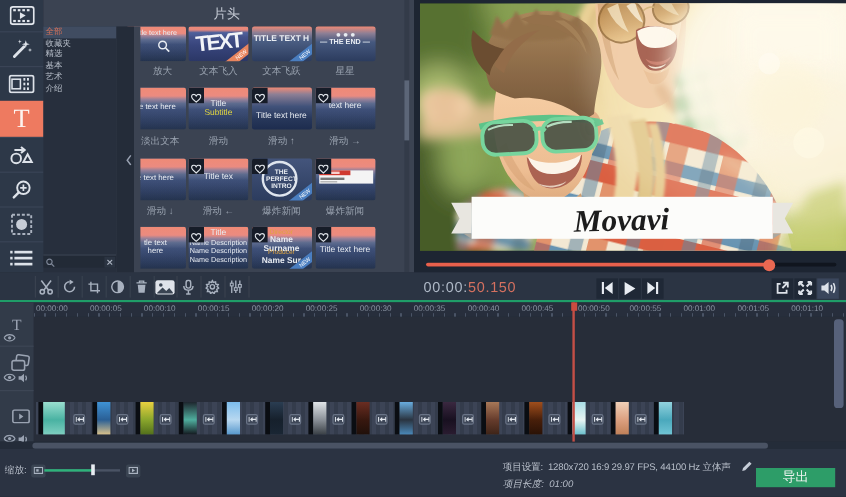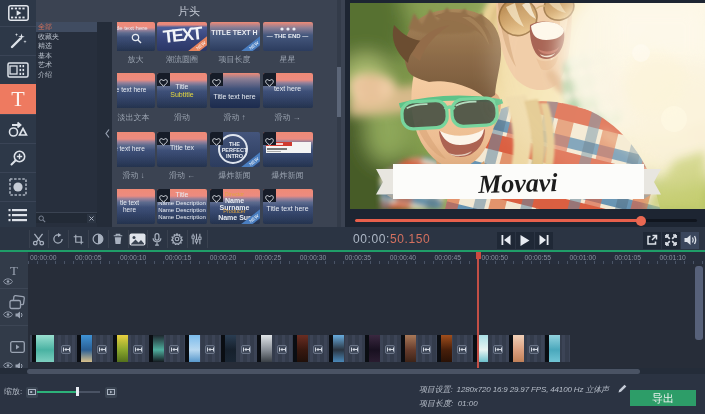--- a/index.html
+++ b/index.html
@@ -67,22 +67,22 @@
     </div>
     <div class="thumb" style="left:226.5px;top:22px;width:50px;height:29px;background:linear-gradient(180deg,#ef8a76 0%,#8d7f95 20%,#45587e 45%,#2c3c5e 100%);">
       <svg style="position:absolute;left:17px;top:5px" width="16" height="4" viewBox="0 0 16 4">
           <circle cx="2" cy="2" r="1.6" fill="#e8ecf2"></circle>
           <circle cx="8" cy="2" r="1.6" fill="#e8ecf2"></circle>
           <circle cx="14" cy="2" r="1.6" fill="#e8ecf2"></circle>
         </svg>
       <div class="ttxt" style="top:11px;font-size:6px;font-weight:bold;">— THE END —</div>
     </div>
     <div class="cap" style="left:81px;top:54px;width:37px;">放大</div>
-    <div class="cap" style="left:121px;top:54px;width:50px;">潮流圆圈</div>
-    <div class="cap" style="left:173.5px;top:54px;width:50px;">项目长度</div>
+    <div class="cap" style="left:121px;top:54px;width:50px;">文本飞入</div>
+    <div class="cap" style="left:173.5px;top:54px;width:50px;">文本飞跃</div>
     <div class="cap" style="left:226.5px;top:54px;width:50px;">星星</div>
 
     <div class="thumb" style="left:68.5px;top:73px;width:50px;height:35px;">
       <div class="ttxt" style="top:13px;font-size:6.5px;">tle text here</div>
     </div>
     <div class="thumb" style="left:121px;top:73px;width:50px;height:35px;">
       <div class="ttxt" style="top:10px;font-size:7px;">Title</div>
       <div class="ttxt" style="top:18px;font-size:7px;color:#e6d93e;">Subtitle</div>
       <div class="heart"><svg width="9" height="8" viewBox="0 0 10 9" style="margin-top:2.5px">
             <path d="M5 8 C2.5 6 0.7 4.3 0.7 2.7 C0.7 1.5 1.6 0.7 2.7 0.7 C3.6 0.7 4.5 1.3 5 2.2 C5.5 1.3 6.4 0.7 7.3 0.7 C8.4 0.7 9.3 1.5 9.3 2.7 C9.3 4.3 7.5 6 5 8 Z" fill="none" stroke="#dfe3e9" stroke-width="1.1"></path>
@@ -717,20 +717,20 @@
       </div>
     <div style="position:absolute;left:37px;top:16.5px;width:63px;height:2px;background:#4a5364;"></div>
     <div style="position:absolute;left:37px;top:16.5px;width:40px;height:2px;background:#2db37a;"></div>
     <div style="position:absolute;left:76px;top:13px;width:3px;height:9px;background:#e8ecf2;"></div>
     <div style="position:absolute;left:105px;top:12.5px;width:12px;height:11px;background:#3a4452;border-radius:2px;">
         <svg style="position:absolute;left:2px;top:2.5px" width="8" height="6" viewBox="0 0 8 6">
           <rect x="0.5" y="0.5" width="7" height="5" fill="none" stroke="#aab3c1" stroke-width="1"></rect>
           <path d="M3 1.5 L5.5 3 L3 4.5 Z" fill="#aab3c1"></path>
         </svg>
       </div>
-    <div class="btxt" style="left:419px;top:10px;letter-spacing:-0.15px;font-style:italic;">项目设置:&nbsp; 1280x720 16:9 29.97 FPS, 44100 Hz 立体声</div>
+    <div class="btxt" style="left:419px;top:10px;letter-spacing:-0.15px;">项目设置:&nbsp; 1280x720 16:9 29.97 FPS, 44100 Hz 立体声</div>
     <svg style="position:absolute;left:618px;top:10px" width="9" height="9" viewBox="0 0 9 9">
         <path d="M0.5 8.5 L1.2 6 L6.5 0.7 L8.3 2.5 L3 7.8 Z" fill="#c6cdd8"></path>
       </svg>
     <div class="btxt" style="left:419px;top:24px;font-style:italic;">项目长度:&nbsp; 01:00</div>
     <div id="exportbtn">导出</div>
   </div>
 </div>
 
 </body></html>

